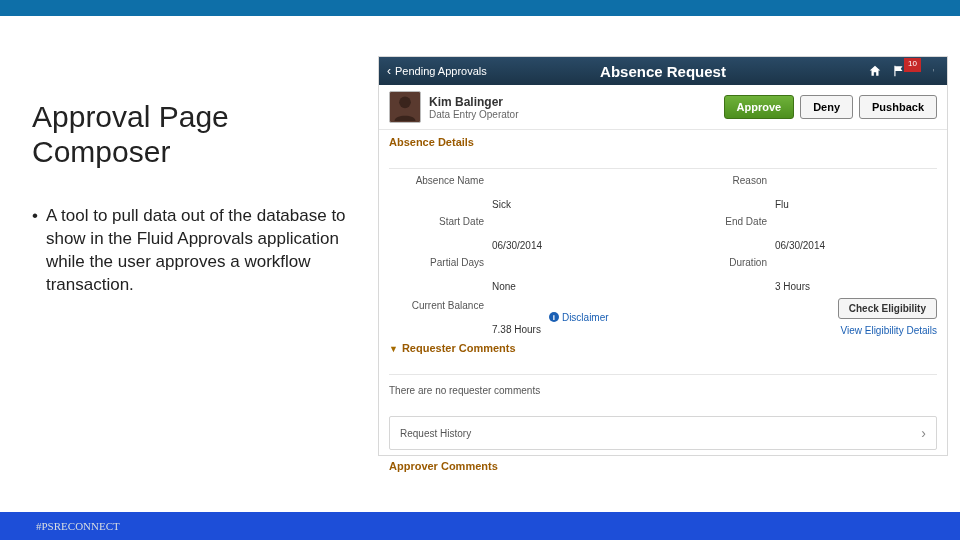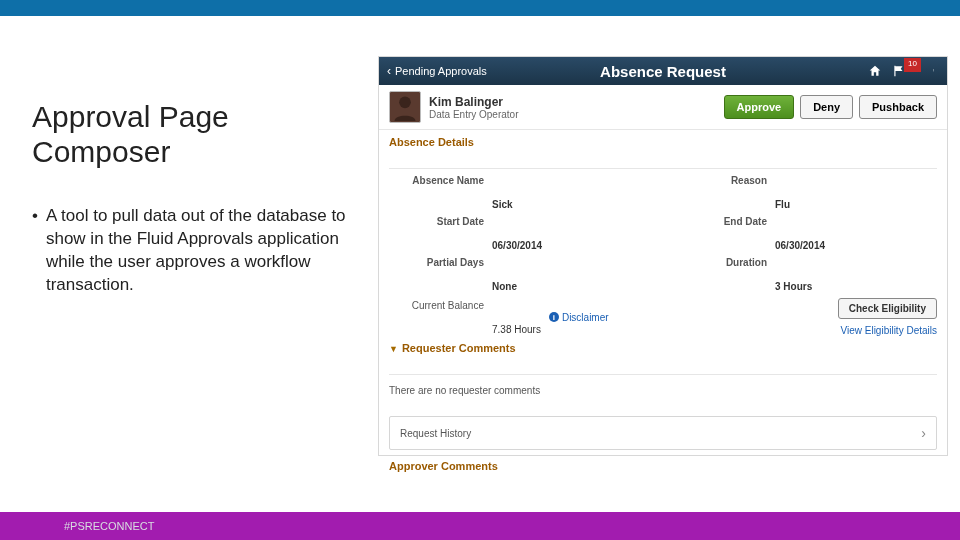--- a/index.html
+++ b/index.html
@@ -2,41 +2,41 @@
 <html><head>
 <meta charset="utf-8">
 <style>
 * { box-sizing: border-box; margin: 0; padding: 0; }
 body { font-family: Arial, Helvetica, sans-serif; width: 960px; height: 540px; position: relative; background: #fff; overflow: hidden; }
 .topbar { background: #0e6fa8; height: 16px; width: 100%; }
 .slide-content { position: absolute; left: 32px; top: 100px; width: 330px; }
 .slide-title { font-size: 30px; font-weight: 400; color: #222; line-height: 1.15; }
 .bullet { margin-top: 36px; font-size: 17px; color: #222; display: flex; gap: 8px; line-height: 1.35; }
 .bullet .dot { flex: 0 0 auto; }
-.footer { position: absolute; bottom: 0; left: 0; right: 0; height: 28px; background: #a21caf; color: #d8dde1; font-size: 11px; display: flex; align-items: center; padding-left: 64px; }
+.footer { position: absolute; bottom: 0; left: 0; right: 0; height: 28px; background: #1d4ed8; color: #d8dde1; font-size: 11px; display: flex; align-items: center; padding-left: 36px; font-family: Liberation Serif, serif; }
 .app { position: absolute; top: 56px; left: 378px; width: 570px; height: 400px; border: 1px solid #d8d8d8; background: #fff; font-size: 11px; color: #333; }
 .app-bar { background: linear-gradient(#2a4a66,#1b3448); height: 28px; display: flex; align-items: center; color: #fff; position: relative; }
 .back-area { display: flex; align-items: center; gap: 4px; padding: 0 8px; cursor: pointer; font-size: 11px; }
 .back-chev { font-size: 12px; }
 .app-title { font-weight: 700; font-size: 15px; position: absolute; left: 0; right: 0; text-align: center; pointer-events: none; }
 .bar-icons { margin-left: auto; display: flex; align-items: center; gap: 10px; padding-right: 10px; z-index: 2; }
 .home-icon, .flag-icon, .dots-icon { cursor: pointer; display: inline-flex; }
 .badge { background: #c62828; color: #fff; border-radius: 0; font-size: 8px; padding: 0 4px; line-height: 11px; position: relative; top: -6px; left: -2px; }
 .header-row { display: flex; align-items: center; padding: 6px 10px; gap: 8px; border-bottom: 1px solid #e6e6e6; }
 .avatar { width: 32px; height: 32px; background: #5a3a2f; border: 1px solid #bbb; border-radius: 2px; display: flex; align-items: center; justify-content: center; overflow: hidden; }
 .avatar svg { width: 28px; height: 28px; }
 .person-name { font-weight: 700; font-size: 12px; }
 .person-role { font-size: 10px; color: #666; }
 .action-btns { margin-left: auto; display: flex; gap: 6px; }
 .btn { border: 1px solid #888; border-radius: 3px; padding: 5px 12px; font-size: 11px; font-weight: 700; background: #f5f5f5; cursor: pointer; }
 .btn.approve { background: linear-gradient(#6fb23a,#4d8f1e); color: #fff; border-color: #3e7316; }
 .section { padding: 6px 10px; }
 .section-title { color: #9a5a00; font-weight: 700; font-size: 11px; border-bottom: 1px solid #e6e6e6; padding-bottom: 20px; margin-bottom: 6px; }
 .section-title .tri { color: #a56a00; margin-right: 4px; font-size: 9px; }
-.fields { display: grid; grid-template-columns: 1fr 1fr; column-gap: 18px; row-gap: 6px; font-size: 10px; font-weight: bold; }
+.fields { display: grid; grid-template-columns: 1fr 1fr; column-gap: 18px; row-gap: 6px; font-size: 10px; }
 .field { display: flex; gap: 8px; }
 .field .lbl { width: 95px; text-align: right; color: #555; }
 .field .val { color: #333; margin-top: 24px; }
 .balance-row { display: flex; align-items: center; justify-content: space-between; margin-top: 6px; font-size: 10px; }
 .disclaimer { color: #1a5fb4; display: inline-flex; align-items: center; gap: 3px; cursor: pointer; }
 .info-ico { width: 10px; height: 10px; border-radius: 50%; background: #1a5fb4; color: #fff; font-size: 8px; display: inline-flex; align-items: center; justify-content: center; font-weight: 700; }
 .right-actions { text-align: right; }
 .chk-elig { border: 1px solid #888; border-radius: 3px; padding: 4px 10px; font-size: 10px; font-weight: 700; background: #f5f5f5; cursor: pointer; display: inline-block; }
 .view-link { color: #1a5fb4; font-size: 10px; margin-top: 6px; cursor: pointer; display: inline-block; }
 .empty-msg { color: #555; font-size: 10px; padding: 4px 0 10px; }

